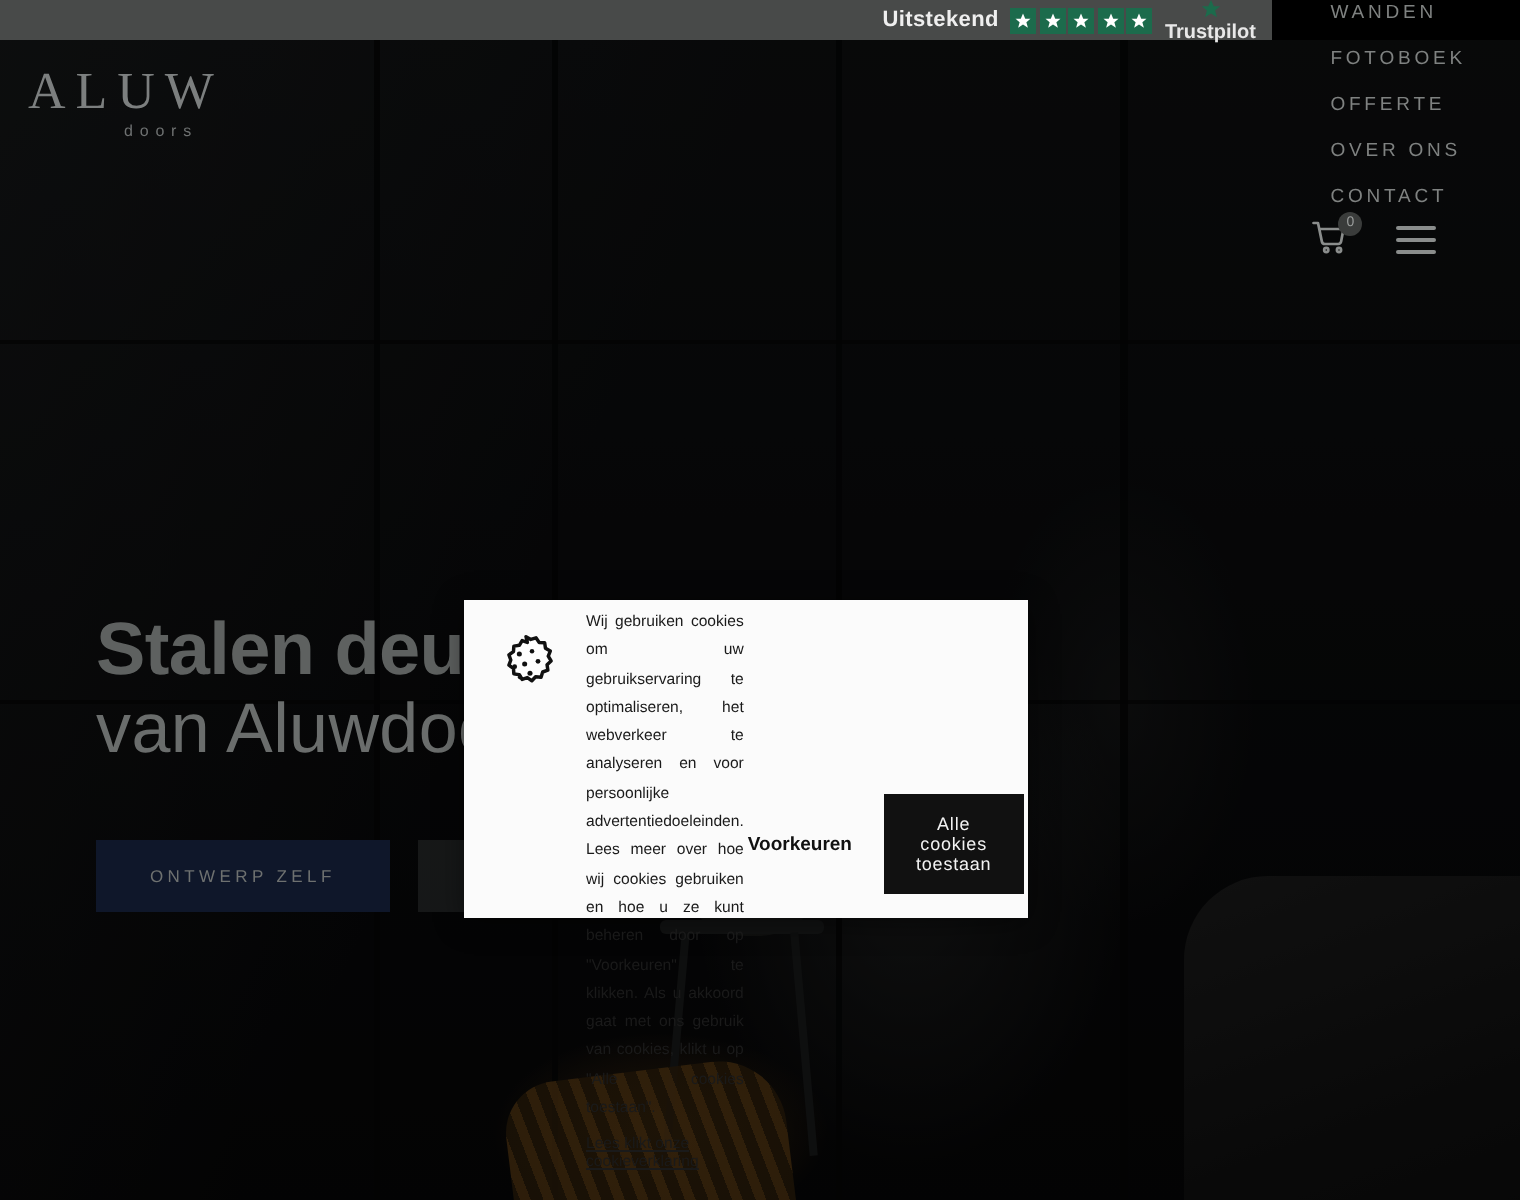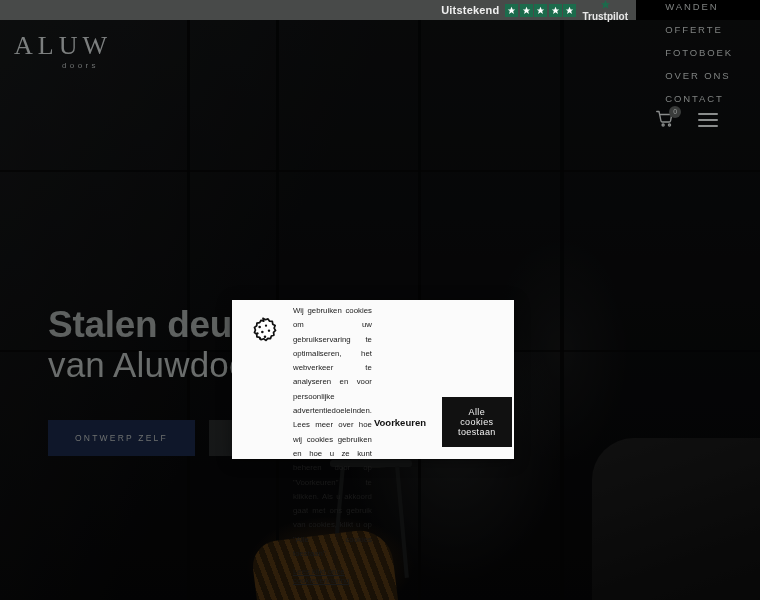--- a/index.html
+++ b/index.html
@@ -245,22 +245,22 @@
 </div>
 
 <div class="header">
   <div class="logo">
     <div class="logo-mark">ALUW</div>
     <div class="logo-sub">doors</div>
   </div>
   <nav class="nav">
     <span class="nav-item">DEUREN</span>
     <span class="nav-item">WANDEN</span>
+    <span class="nav-item">FOTOBOEK</span>
     <span class="nav-item">OFFERTE</span>
-    <span class="nav-item">FOTOBOEK</span>
     <span class="nav-item">OVER ONS</span>
     <span class="nav-item">CONTACT</span>
     <div class="nav-icons">
       <div class="cart">
         <svg viewBox="0 0 24 24" fill="none" stroke="#8a8d8c" stroke-width="1.8" stroke-linecap="round" stroke-linejoin="round">
           <path d="M1 2h3l2.6 12.4a2 2 0 0 0 2 1.6h8.8a2 2 0 0 0 2-1.6L21 6H5"></path>
           <circle cx="9.5" cy="20" r="1.4"></circle>
           <circle cx="18" cy="20" r="1.4"></circle>
         </svg>
         <span class="cart-badge">0</span>

